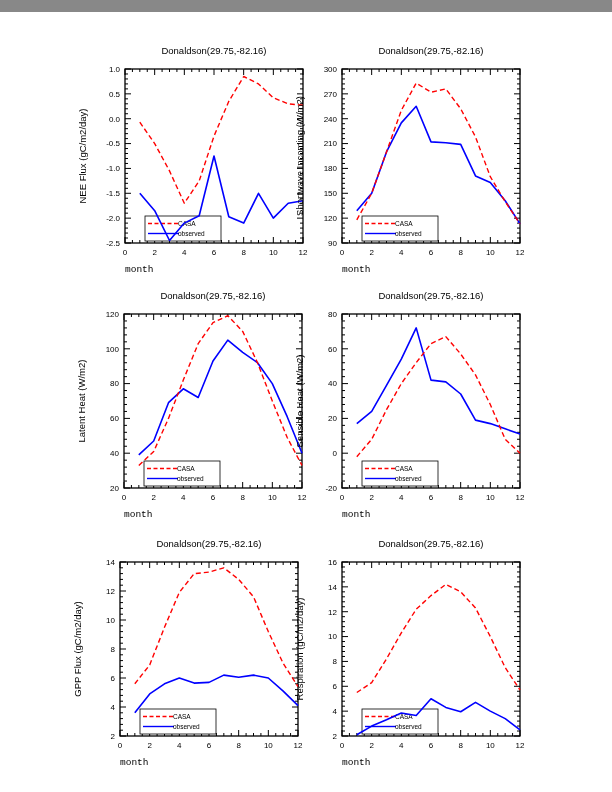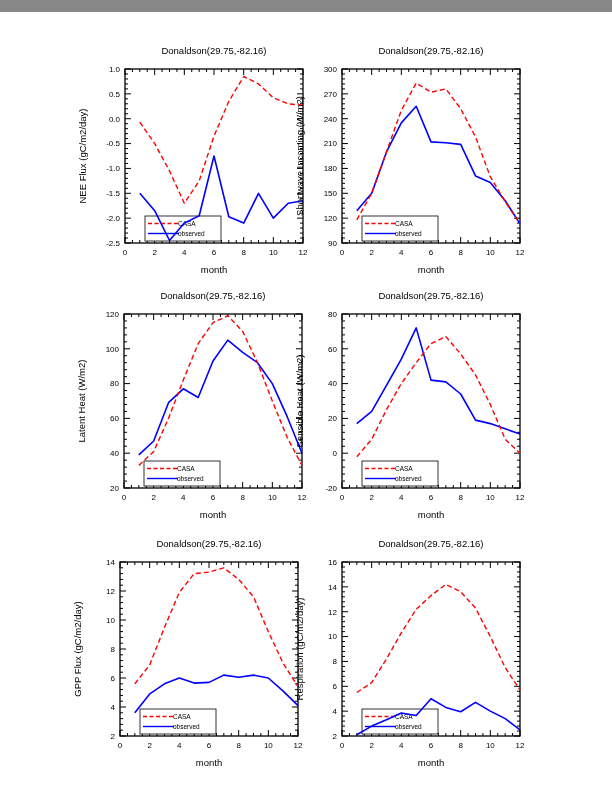--- a/index.html
+++ b/index.html
@@ -19,21 +19,21 @@
     position:absolute;left:55px;top:8px;width:178px;height:13px;
     text-align:center;font-size:9.5px;white-space:nowrap;
   }
   .ylabel{
     position:absolute;left:-73px;top:112px;width:174px;height:14px;
     transform:rotate(-90deg);transform-origin:center;
     text-align:center;font-size:9.5px;white-space:nowrap;
   }
   .xlabel{
     position:absolute;left:55px;top:227px;width:178px;height:13px;
-    text-align:center;font-size:9.5px;
+    text-align:left;font-size:9.5px;font-family:Liberation Mono, monospace;
   }
   svg.plot{position:absolute;left:0;top:0;}
   svg text{font-family:"Liberation Sans", sans-serif;}
 </style>
 </head>
 <body>
 
 <div class="page">
 
   <div class="chart pos-tl">

